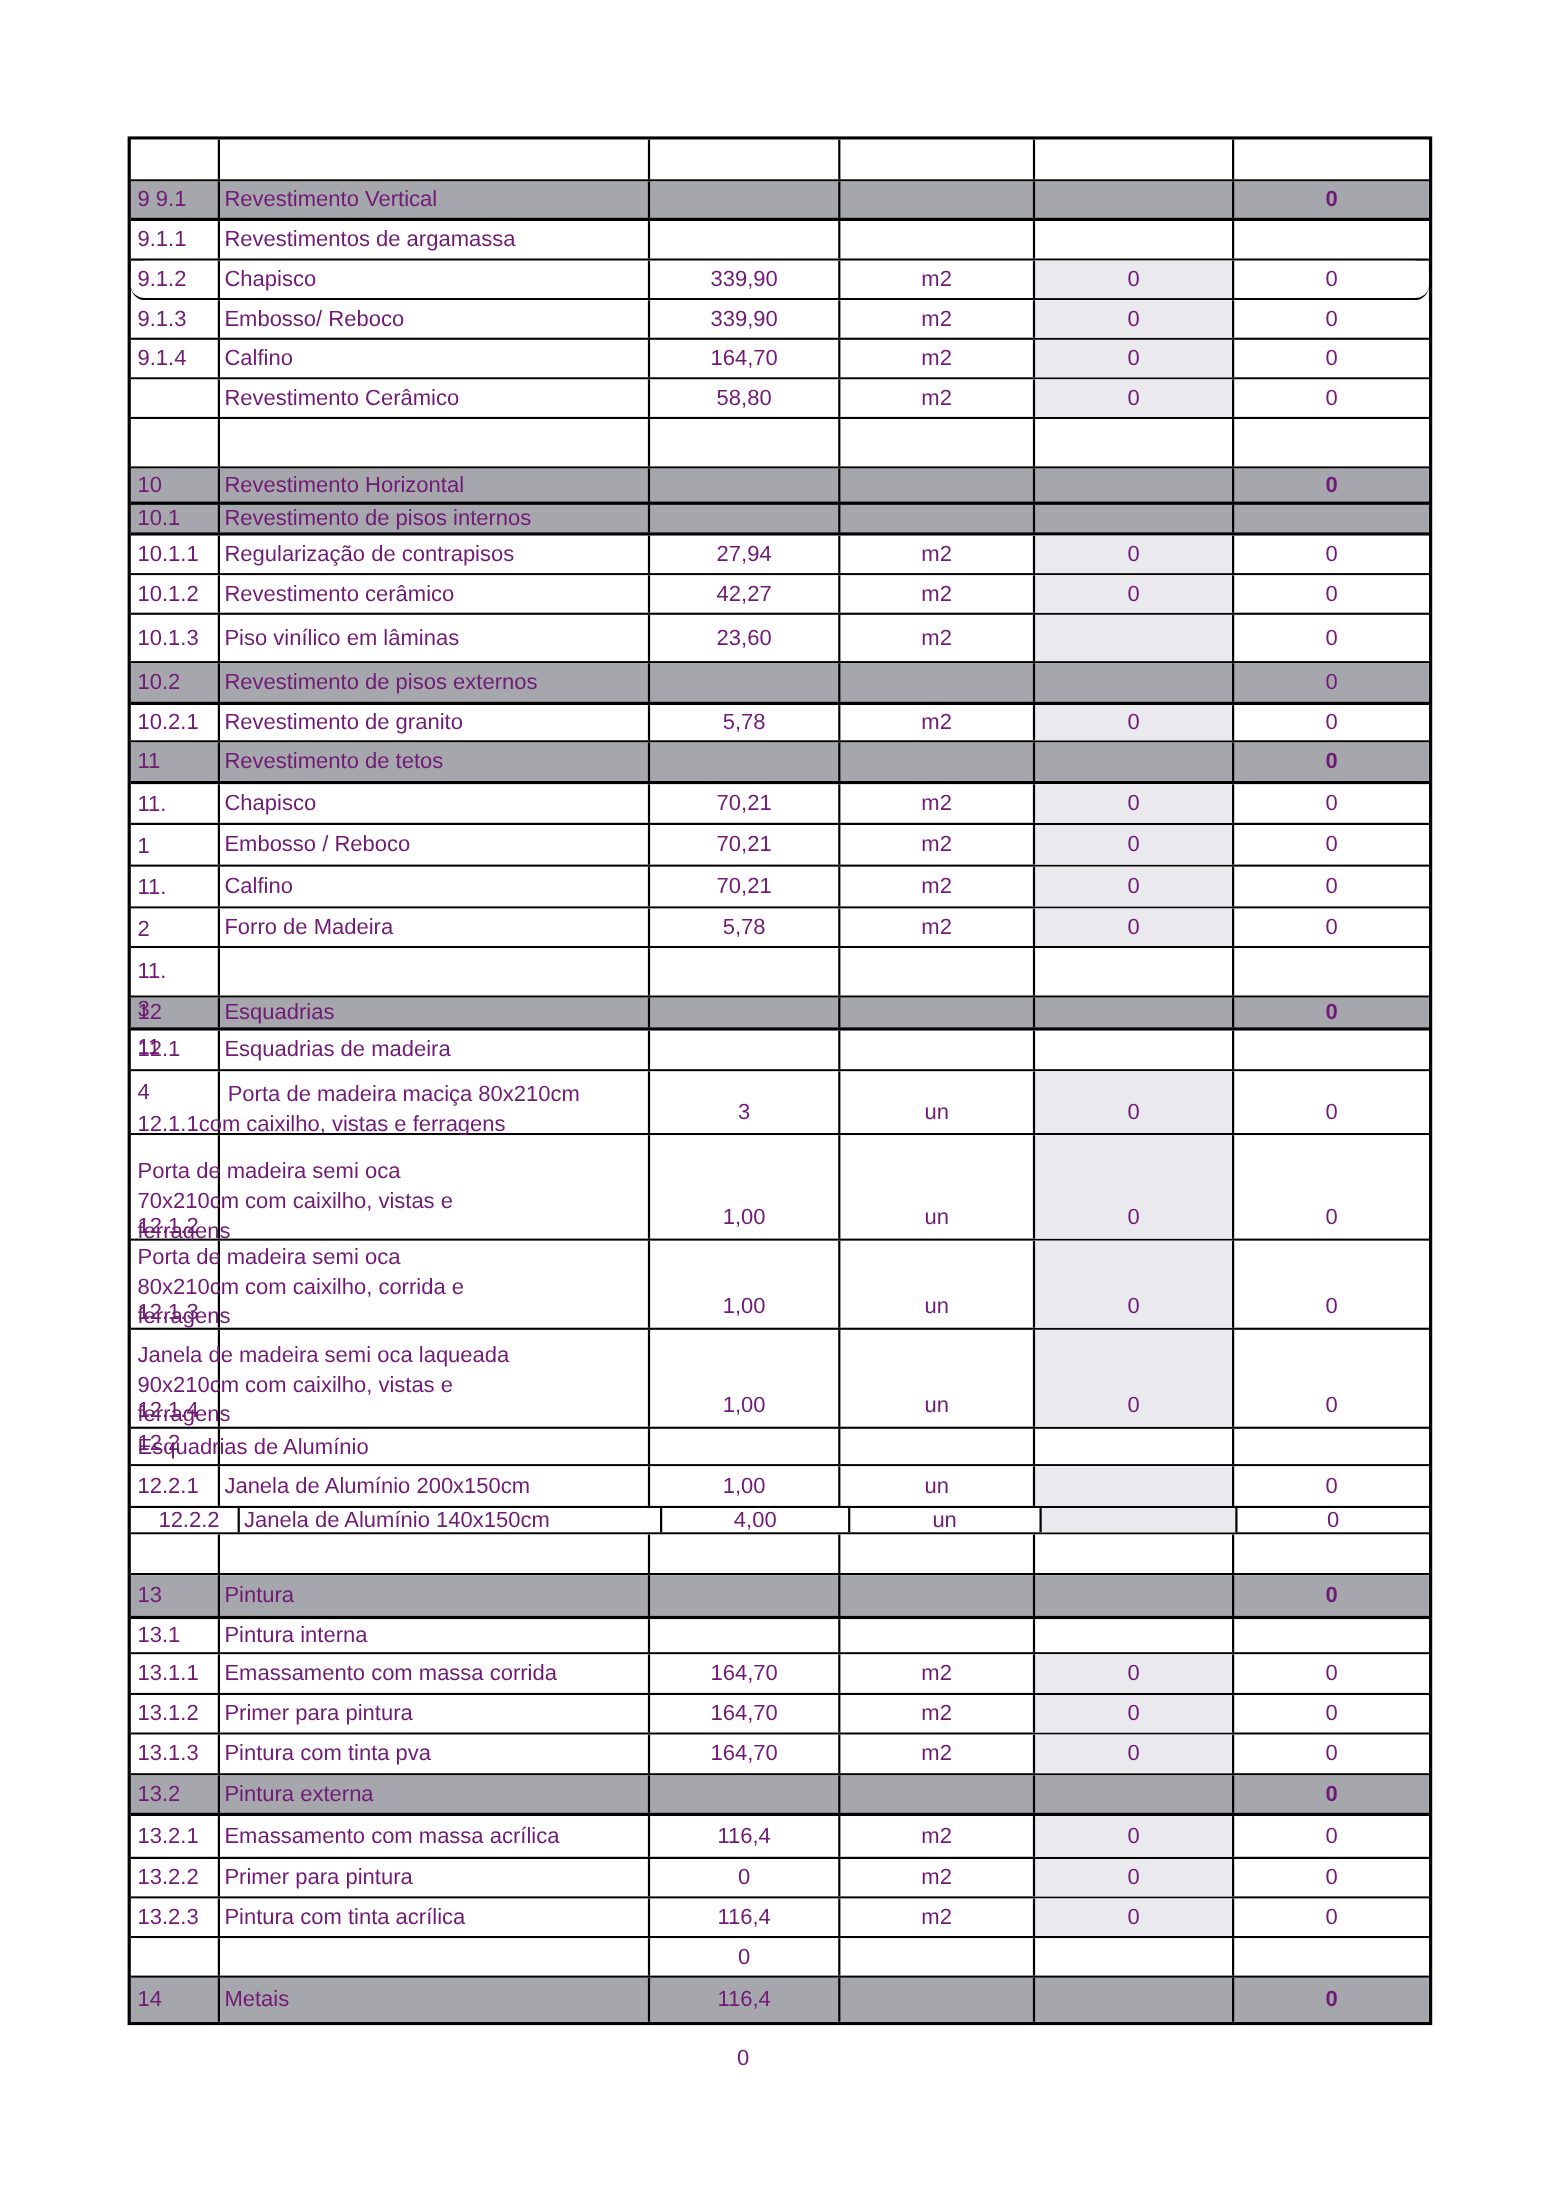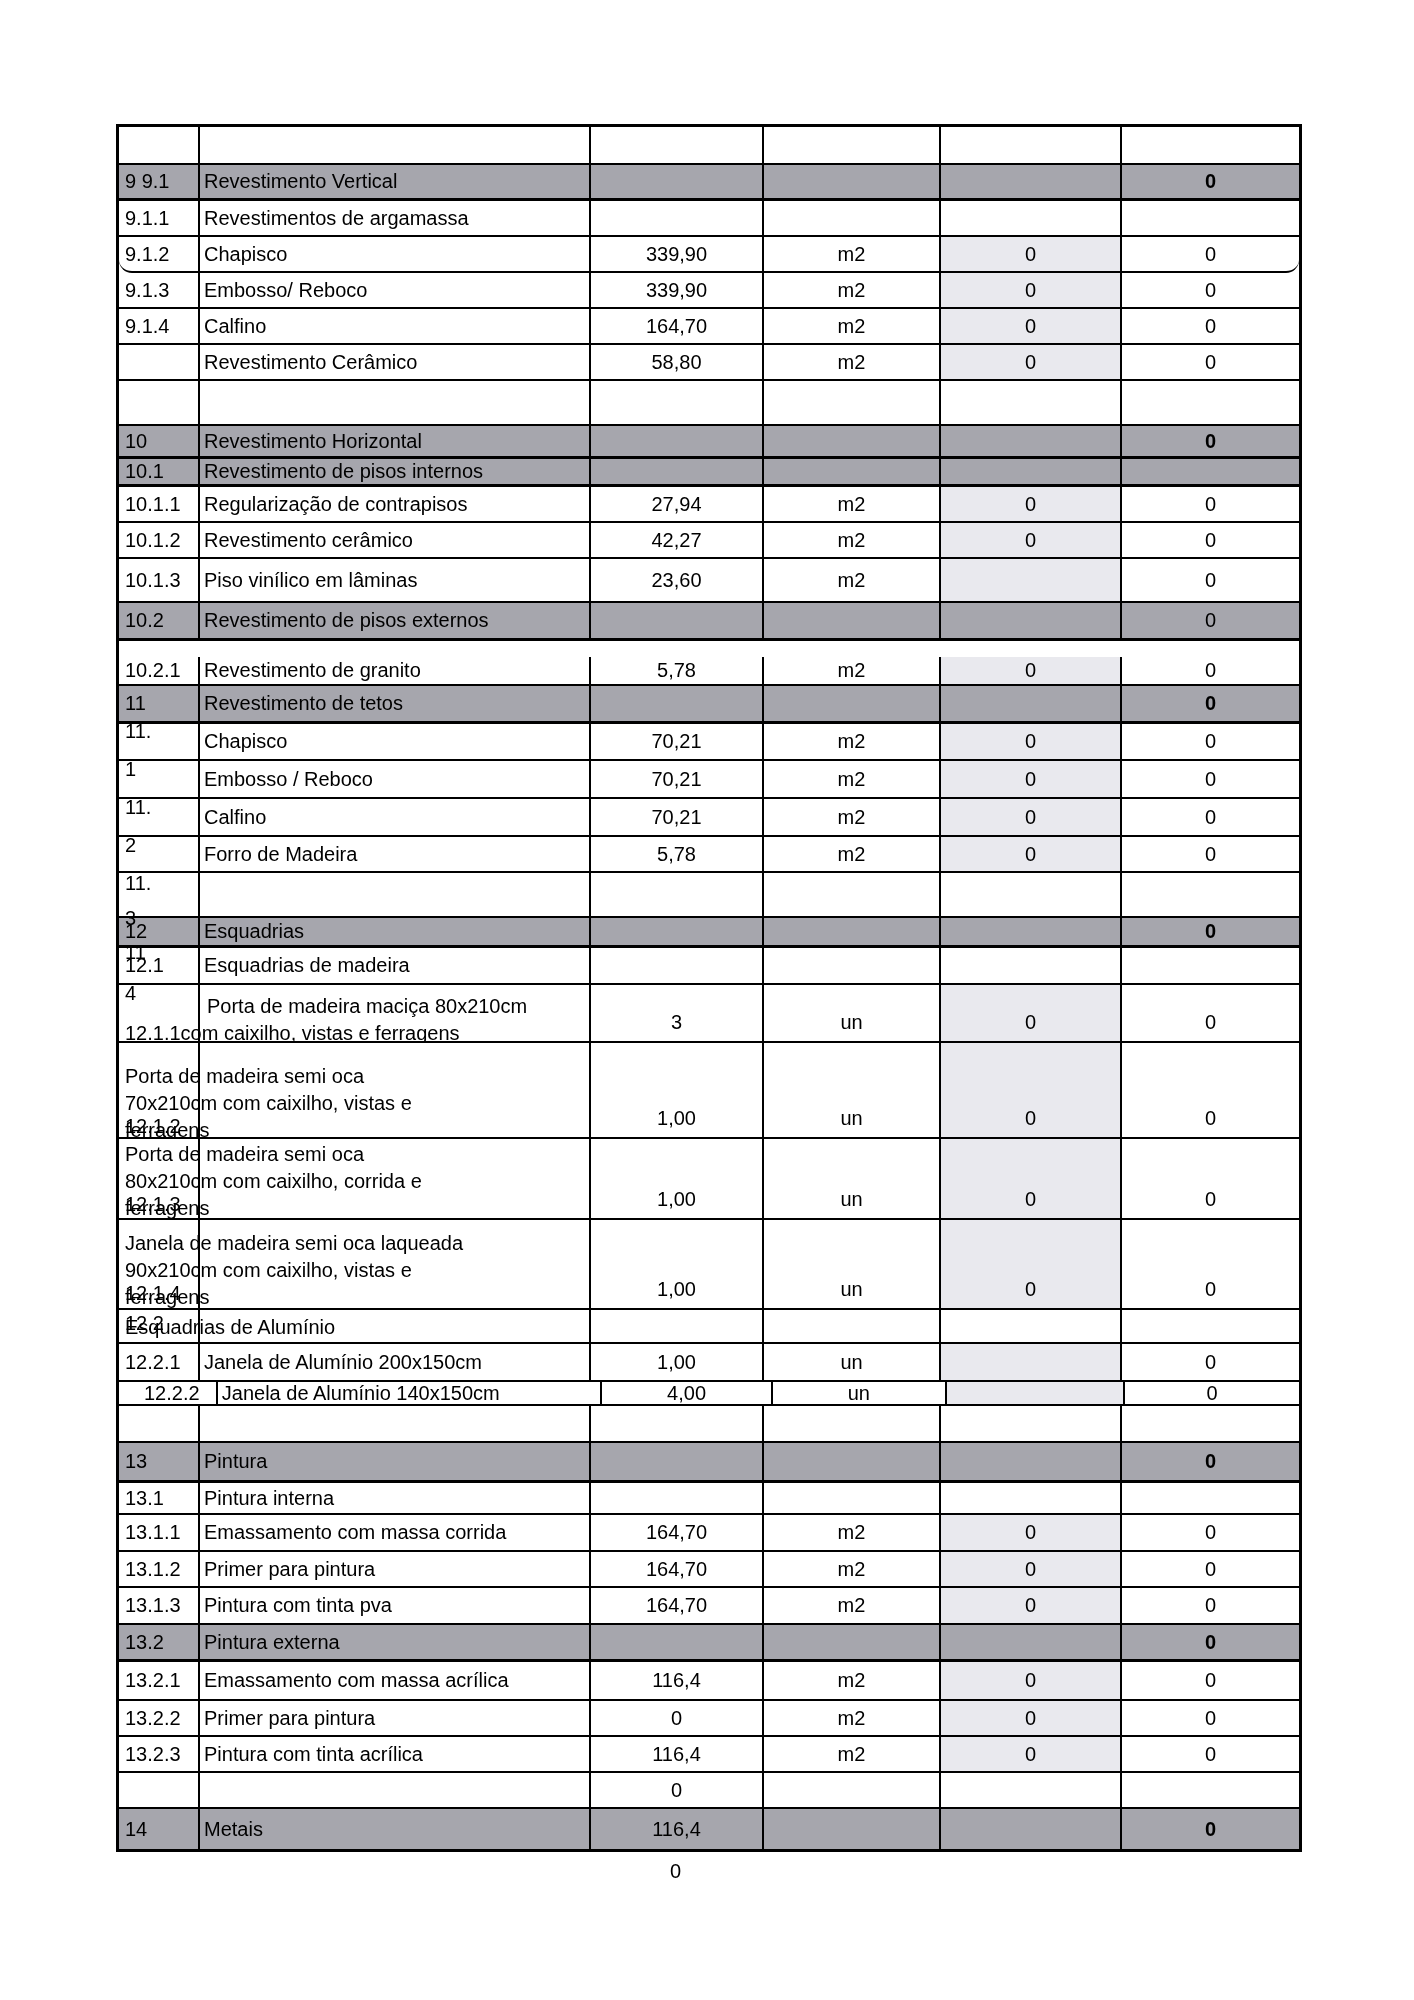--- a/index.html
+++ b/index.html
@@ -1,21 +1,21 @@
 <!DOCTYPE html>
 <html><head>
 <meta charset="utf-8">
 <style>
   html,body{margin:0;padding:0;background:#ffffff;}
   .page{
     position:relative;
     width:1414px;height:2000px;
     background:#ffffff;
     font-family:"Liberation Sans","DejaVu Sans",sans-serif;
-    color:#000000;
+    color:#701a75;
     overflow:hidden;
   }
   .tbl{
     position:absolute;
     border:3px solid #000;
     box-sizing:content-box;
     background:#fff;
   }
   .trow{
     position:relative;
@@ -273,21 +273,21 @@
         <div class="cell c2">
           <span>Revestimento de pisos externos</span>
         </div>
         <div class="cell c3"></div>
         <div class="cell c4"></div>
         <div class="cell c5"></div>
         <div class="cell c6">
           <span>0</span>
         </div>
       </div>
-      <div class="trow" style="height: 45px; align-items: flex-end;">
+      <div class="trow" style="height: 34px;">
         <div class="cell c1">
           <span>10.2.1</span>
         </div>
         <div class="cell c2">
           <span>Revestimento de granito</span>
         </div>
         <div class="cell c3">
           <span>5,78</span>
         </div>
         <div class="cell c4">

